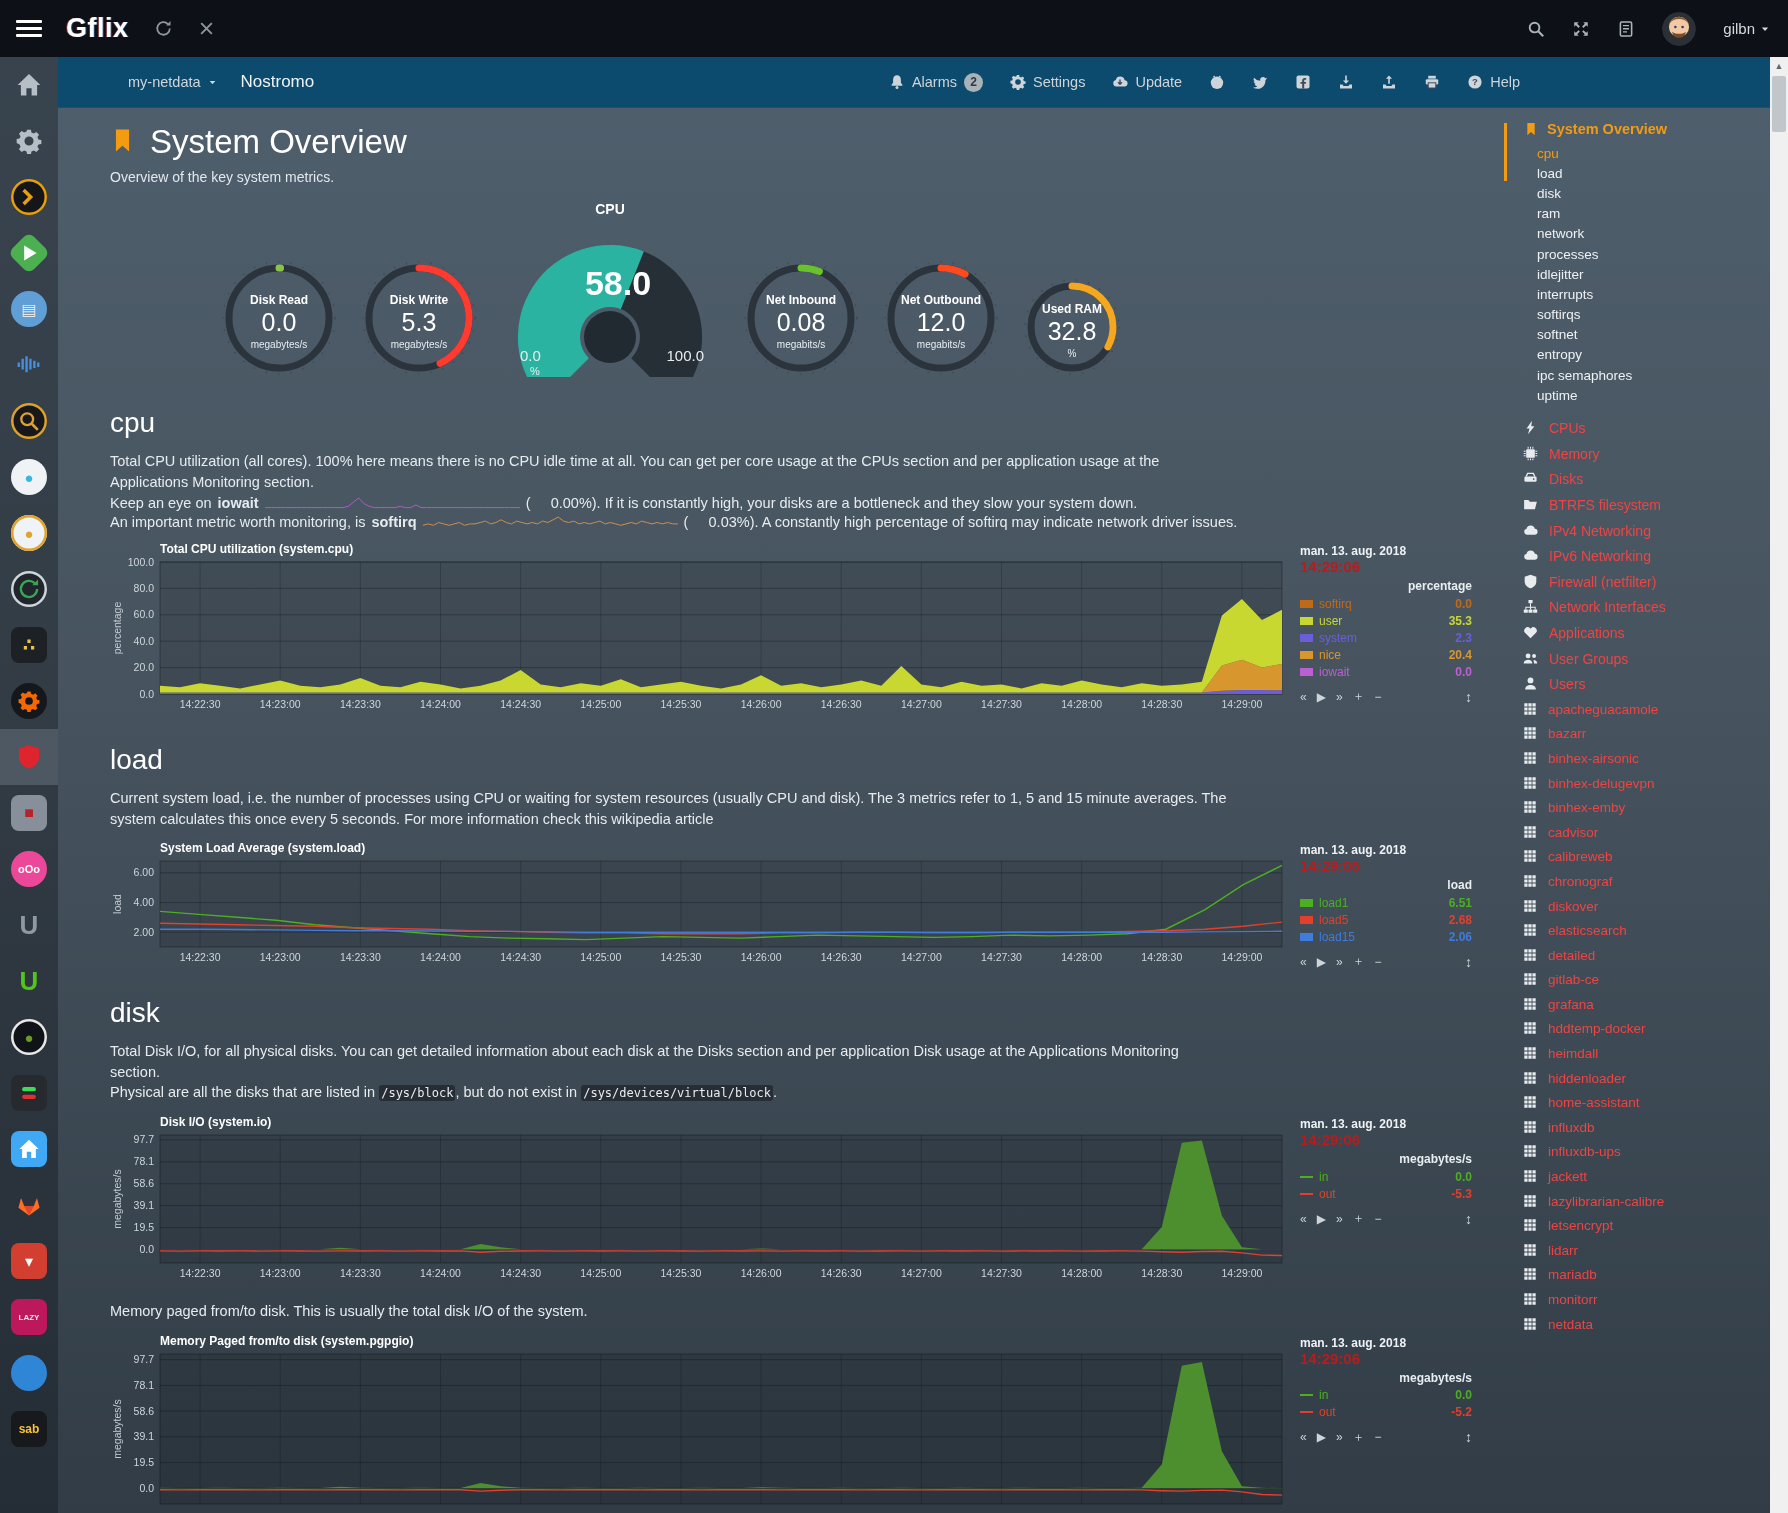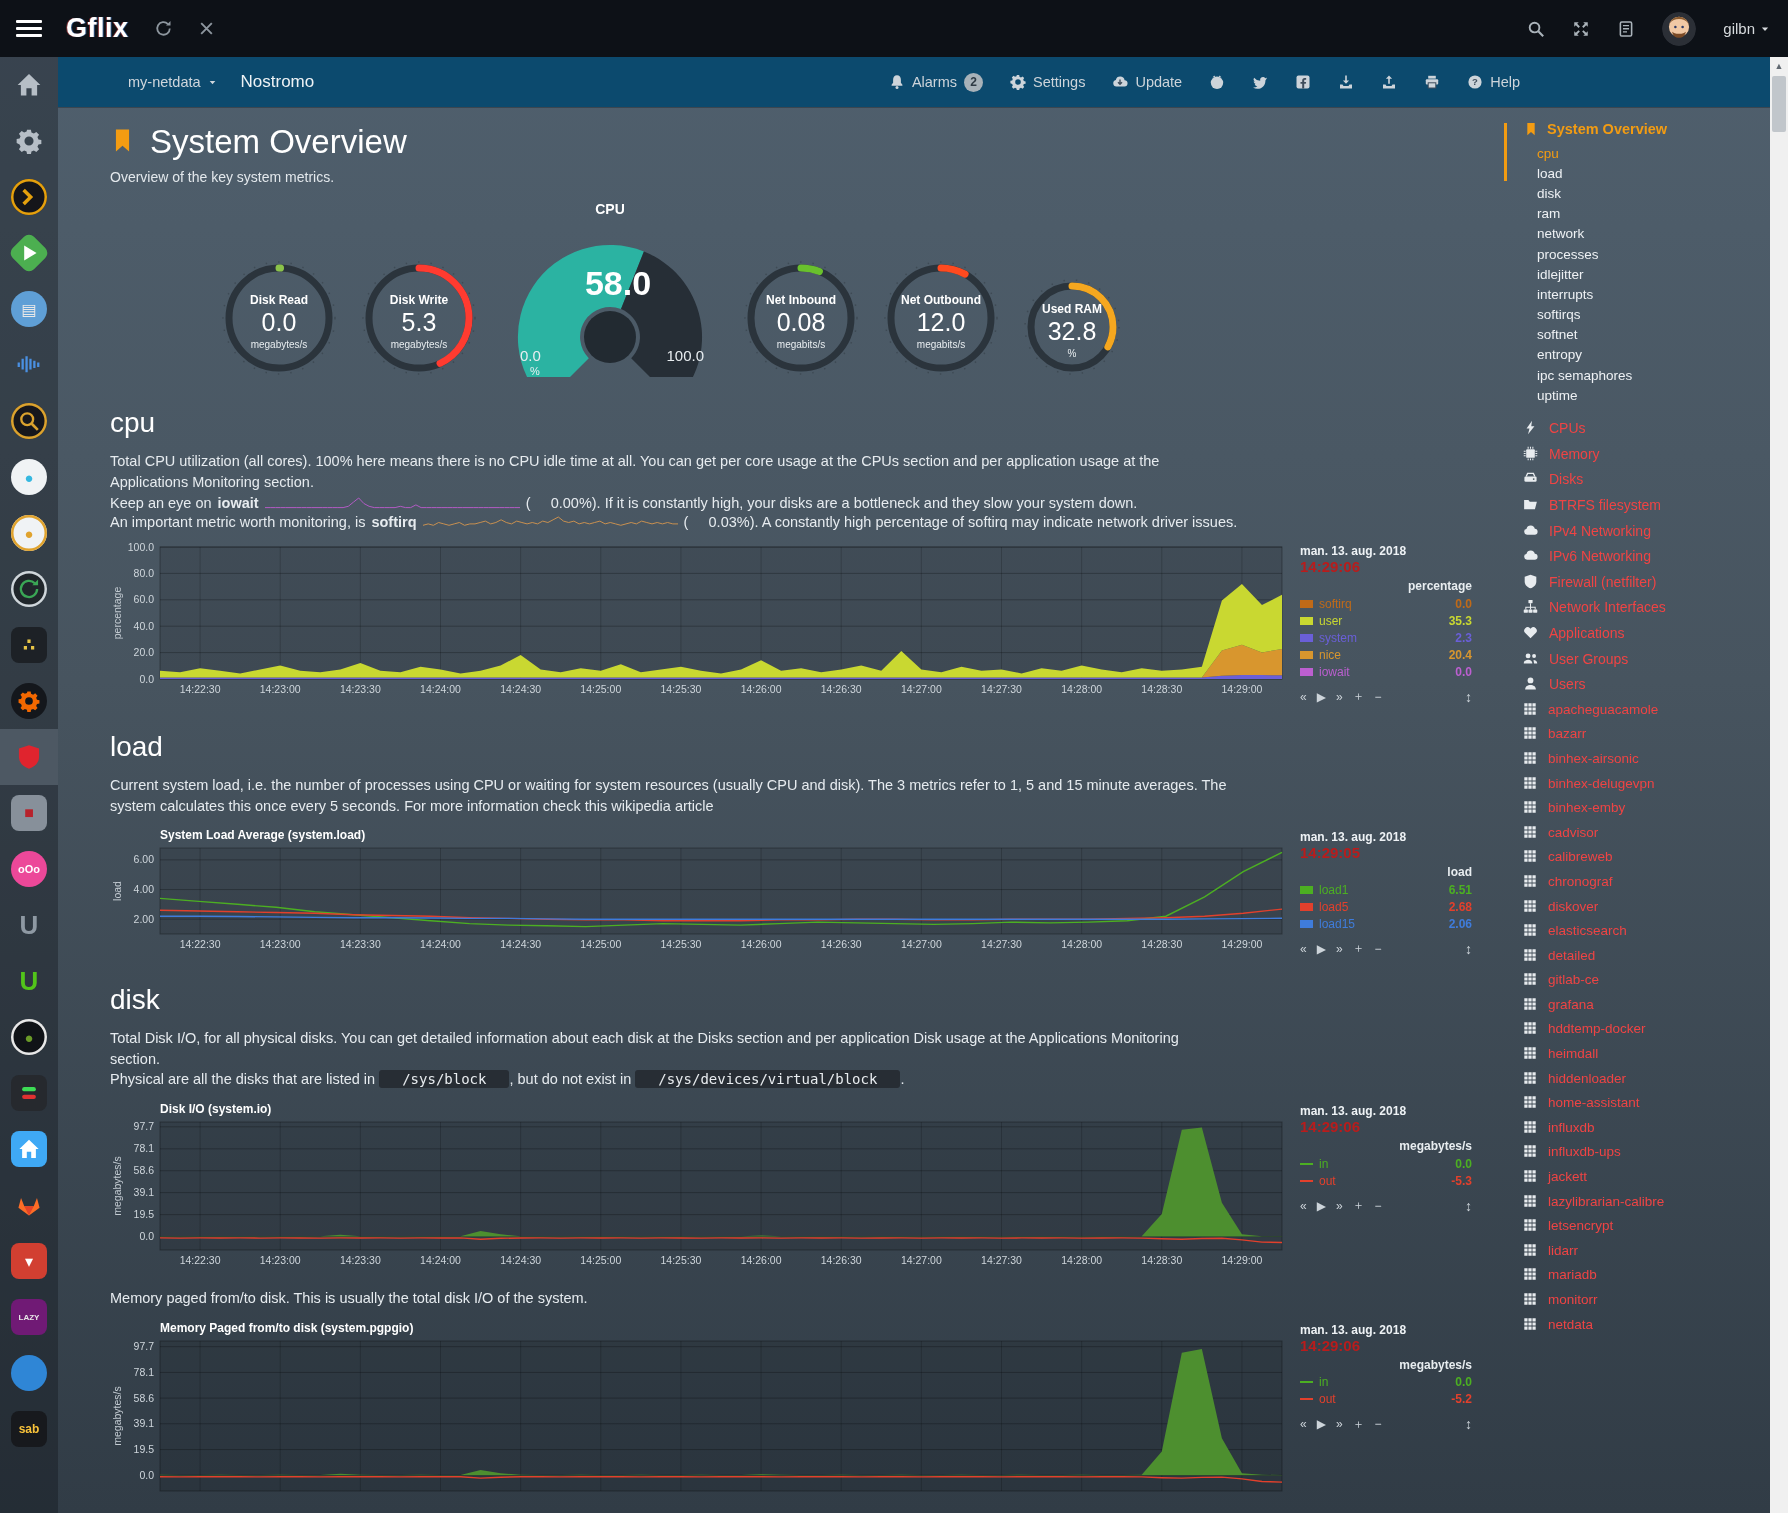--- a/index.html
+++ b/index.html
@@ -52,21 +52,21 @@
   .subtitle{font-size:14px;margin-top:8px;color:#e3e8ec;}
   
   .gaugerow{display:flex;align-items:flex-end;margin:16px 0 0 110px;gap:22px;}
   .gcell{text-align:center;}
   .gauge-title{font-size:14px;font-weight:bold;color:#fff;margin-bottom:2px;}
   
   h2.sec{font-size:28px;font-weight:400;color:#fff;margin:26px 0 12px;}
   .desc{font-size:14.5px;line-height:1.42;max-width:1120px;color:#e6ebef;}
   .kv{font-size:14.5px;margin-top:3px;color:#e6ebef;display:flex;align-items:flex-end;gap:6px;white-space:nowrap;}
   .kv b{font-weight:bold;}
-  code{background:#272d34;color:#e8ecef;padding:1px 23px;border-radius:3px;font-family:"DejaVu Sans Mono",monospace;font-size:14px;}
+  code{background:#272d34;color:#e8ecef;padding:1px 2px;border-radius:3px;font-family:"DejaVu Sans Mono",monospace;font-size:12px;}
   
   .chartblock{display:flex;margin-top:12px;}
   .plotcol{flex:1;min-width:0;}
   .charttitle{font-size:12px;font-weight:bold;color:#fff;margin-left:50px;margin-bottom:1px;}
   .legendcol{width:172px;flex:none;font-size:12px;padding-top:2px;}
   .ldate{font-weight:bold;color:#eef2f5;}
   .ltime{font-weight:bold;font-size:15px;color:#b91c1c;}
   .lunit{text-align:right;font-weight:bold;color:#e8edf0;margin:4px 0 2px;}
   .litem{display:flex;align-items:center;height:17px;cursor:pointer;}
   .lsw{width:13px;flex:none;display:flex;align-items:center;}
@@ -268,21 +268,21 @@
           <svg class="ic" viewBox="0 0 16 16" fill="currentColor">
             <path d="M8 14.5 1.5 9.7l1.6-6 2 5h5.8l2-5 1.6 6z" fill="#fc6d26"></path>
             <path d="M8 14.5 5.1 8.7h5.8z" fill="#e24329"></path>
           </svg>
         </span>
       </div>
       <div class="icell">
         <span class="appic square" style="background: rgb(210, 63, 49); color: rgb(255, 255, 255); font-size: 16px;">▾</span>
       </div>
       <div class="icell">
-        <span class="appic square" style="background: #701a75; color: rgb(232, 232, 232); font-size: 8px;">LAZY</span>
+        <span class="appic square" style="background: #be185d; color: rgb(232, 232, 232); font-size: 8px;">LAZY</span>
       </div>
       <div class="icell">
         <span class="appic circle" style="background: rgb(47, 134, 214); color: rgb(255, 255, 255);"></span>
       </div>
       <div class="icell">
         <span class="appic square" style="background: rgb(23, 25, 29); color: rgb(248, 194, 58); font-size: 12px;">sab</span>
       </div>
     </div>
 
   <div class="main">
@@ -440,21 +440,21 @@
           <span>An important metric worth monitoring, is </span>
             <b>softirq</b>
           <span class="spark">
               <svg width="255" height="15">
                 <polyline points="0.0,10.3 5.2,8.9 10.4,10.3 15.6,7.5 20.8,8.9 26.0,10.3 31.2,8.9 36.4,7.5 41.6,10.3 46.8,8.9 52.0,8.9 57.2,7.5 62.4,6.1 67.7,8.9 72.9,7.5 78.1,4.8 83.3,7.5 88.5,8.9 93.7,6.1 98.9,7.5 104.1,8.9 109.3,7.5 114.5,8.9 119.7,6.1 124.9,7.5 130.1,4.8 135.3,2.0 140.5,6.1 145.7,7.5 150.9,6.1 156.1,8.9 161.3,7.5 166.5,8.9 171.7,7.5 176.9,6.1 182.1,8.9 187.3,7.5 192.6,8.9 197.8,10.3 203.0,8.9 208.2,7.5 213.4,8.9 218.6,6.1 223.8,7.5 229.0,8.9 234.2,7.5 239.4,8.9 244.6,7.5 249.8,8.9 255.0,8.9" fill="none" stroke="#c89050" stroke-width="1"></polyline>
               </svg>
             </span>
           <span>(&nbsp;&nbsp;&nbsp;&nbsp;&nbsp;0.03%). A constantly high percentage of softirq may indicate network driver issues.</span>
         </div>
         <div class="chartblock">
-            <div class="plotcol"><svg width="1180" height="157">
+            <div class="plotcol"><div class="charttitle">Total CPU utilization (system.cpu)</div><svg width="1180" height="157">
                 <rect x="50" y="5" width="1122" height="132" fill="rgba(0,0,0,.12)" stroke="rgba(0,0,0,.3)"></rect>
                 <line x1="90.07142857142857" x2="90.07142857142857" y1="5" y2="137" stroke="rgba(0,0,0,.18)"></line>
                 <text class="tick" x="90.07142857142857" y="151" text-anchor="middle">14:22:30</text>
                 <line x1="170.21428571428572" x2="170.21428571428572" y1="5" y2="137" stroke="rgba(0,0,0,.18)"></line>
                 <text class="tick" x="170.21428571428572" y="151" text-anchor="middle">14:23:00</text>
                 <line x1="250.35714285714286" x2="250.35714285714286" y1="5" y2="137" stroke="rgba(0,0,0,.18)"></line>
                 <text class="tick" x="250.35714285714286" y="151" text-anchor="middle">14:23:30</text>
                 <line x1="330.5" x2="330.5" y1="5" y2="137" stroke="rgba(0,0,0,.18)"></line>
                 <text class="tick" x="330.5" y="151" text-anchor="middle">14:24:00</text>
                 <line x1="410.64285714285717" x2="410.64285714285717" y1="5" y2="137" stroke="rgba(0,0,0,.18)"></line>

